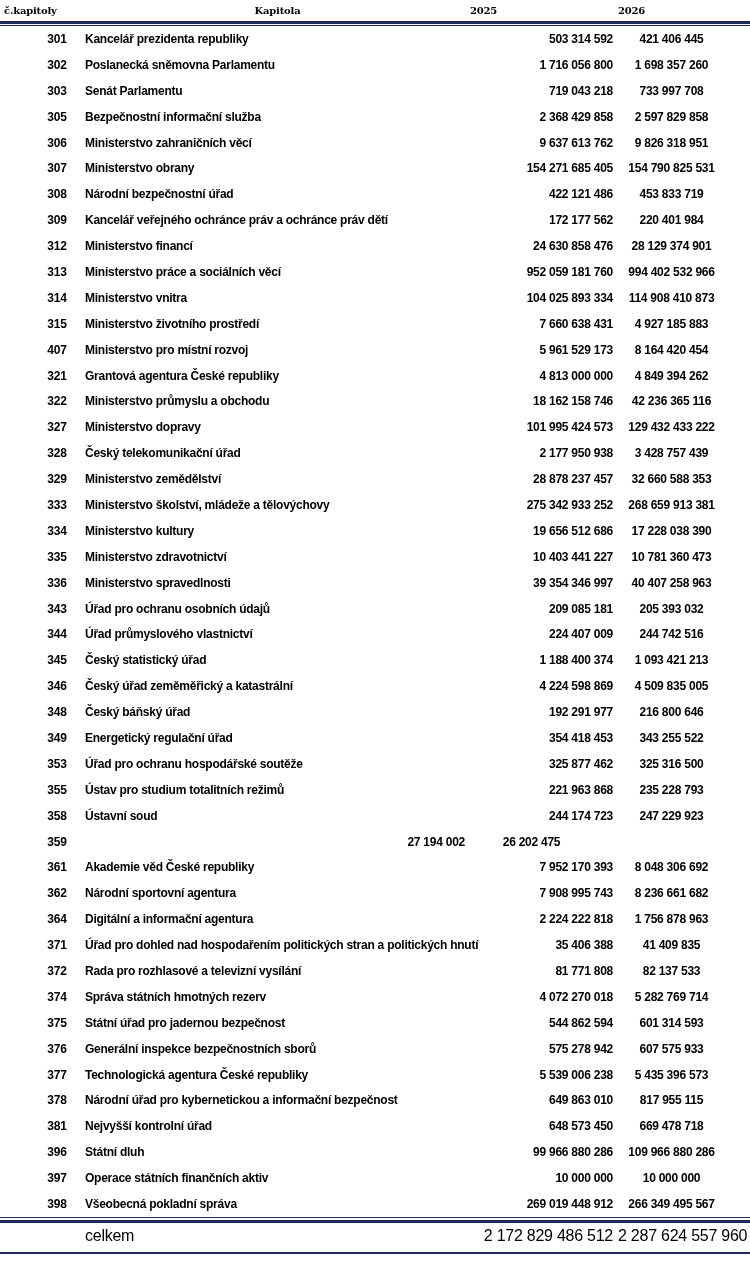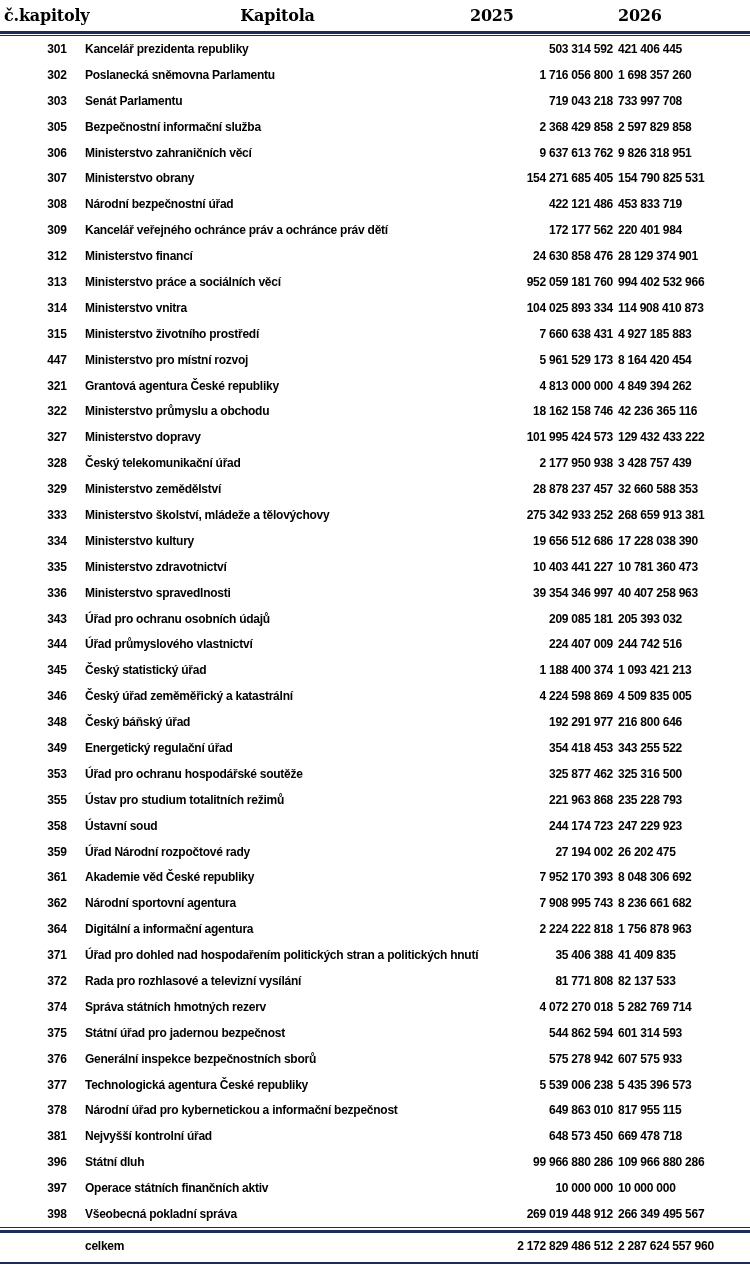--- a/index.html
+++ b/index.html
@@ -9,24 +9,24 @@
     font-family: "Liberation Sans", sans-serif;
     color: #000000;
   }
   .table-wrap { width: 750px; overflow: hidden; }
 
   
   .thead {
     display: grid;
     grid-template-columns: 85px 385px 148px 132px;
     align-items: center;
-    height: 31px;
+    height: 21px;
     font-family: "DejaVu Serif", serif;
     font-weight: bold;
-    font-size: 16px;
+    font-size: 10px;
     letter-spacing: -0.2px;
   }
   .thead .h-code { text-align: left; padding-left: 4px; }
   .thead .h-name { text-align: center; }
   .thead .h-year { }
 
   
   .rule-top .thick  { height: 3px; background: #1e2a5a; }
   .rule-top .gap    { height: 1px; background: #ffffff; }
   .rule-top .thin   { height: 1px; background: #1e2a5a; }
@@ -44,30 +44,30 @@
     grid-template-columns: 85px 385px 148px 132px;
     align-items: center;
     height: 25.9px;
     font-size: 12px;
     font-weight: bold;
     letter-spacing: -0.25px;
   }
   .cell-code { text-align: center; padding-left: 29px; }
   .cell-name { text-align: left; white-space: nowrap; }
   .cell-2025 { text-align: right; padding-right: 5px; white-space: nowrap; }
-  .cell-2026 { text-align: left; padding-right: 25px; white-space: nowrap; }
+  .cell-2026 { text-align: center; padding-right: 25px; white-space: nowrap; }
 
   
   .total-row {
     display: grid;
     grid-template-columns: 85px 385px 148px 132px;
     align-items: center;
     height: 27px;
-    font-size: 12px;
-    font-weight: bold;
+    font-size: 16px;
+    font-weight: normal;
     letter-spacing: -0.25px;
   }
 </style>
 </head>
 <body>
 
 <div class="table-wrap">
 
   <div class="thead">
     <div class="h-code">č.kapitoly</div>
@@ -162,21 +162,21 @@
   </div>
 
   <div class="row">
     <div class="cell-code">315</div>
     <div class="cell-name">Ministerstvo životního prostředí</div>
     <div class="cell-2025">7 660 638 431</div>
     <div class="cell-2026">4 927 185 883</div>
   </div>
 
   <div class="row">
-    <div class="cell-code">447</div>
+    <div class="cell-code">407</div>
     <div class="cell-name">Ministerstvo pro místní rozvoj</div>
     <div class="cell-2025">5 961 529 173</div>
     <div class="cell-2026">8 164 420 454</div>
   </div>
 
   <div class="row">
     <div class="cell-code">321</div>
     <div class="cell-name">Grantová agentura České republiky</div>
     <div class="cell-2025">4 813 000 000</div>
     <div class="cell-2026">4 849 394 262</div>
@@ -296,21 +296,20 @@
 
   <div class="row">
     <div class="cell-code">358</div>
     <div class="cell-name">Ústavní soud</div>
     <div class="cell-2025">244 174 723</div>
     <div class="cell-2026">247 229 923</div>
   </div>
 
   <div class="row">
     <div class="cell-code">359</div>
-    <div class="cell-name">Úřad Národní rozpočtové rady</div>
     <div class="cell-2025">27 194 002</div>
     <div class="cell-2026">26 202 475</div>
   </div>
 
   <div class="row">
     <div class="cell-code">361</div>
     <div class="cell-name">Akademie věd České republiky</div>
     <div class="cell-2025">7 952 170 393</div>
     <div class="cell-2026">8 048 306 692</div>
   </div>

